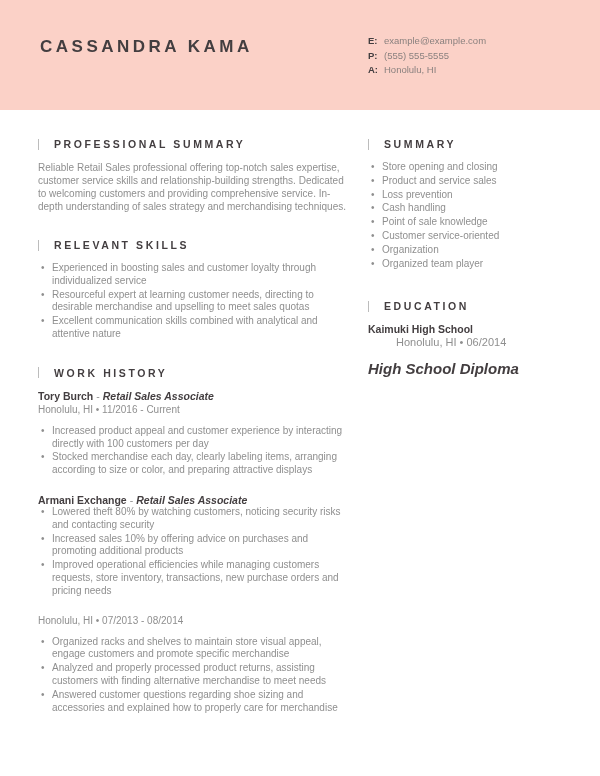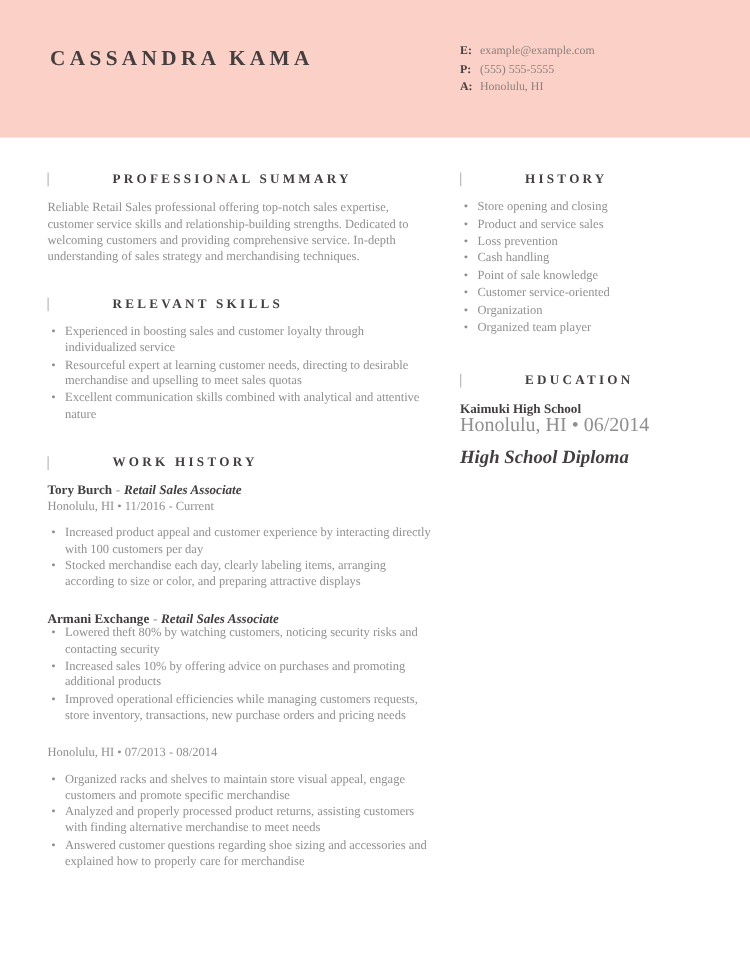--- a/index.html
+++ b/index.html
@@ -1,18 +1,18 @@
 <!DOCTYPE html>
 <html style="--header-bg: #fbd1c7; --heading-text: #433e40; --body-text: #8f8f8f; --muted-on-pink: #8a817f;"><head>
 <meta charset="utf-8">
 <style>
   html,body{margin:0;padding:0;background:#ffffff;}
   .page{
     width:600px;height:776px;position:relative;overflow:hidden;
-    background:#ffffff;font-family:Liberation Serif, serif;
+    background:#ffffff;font-family:Liberation Sans, sans-serif;
     -webkit-font-smoothing:antialiased;
   }
   
   .top-band{height:110px;background:var(--header-bg,#fbd1c7);position:relative;}
   .name{
     position:absolute;left:40px;top:37px;margin:0;
     font-size:17px;font-weight:700;letter-spacing:3.5px;
     color:var(--heading-text,#4a4446);
   }
   .contact{position:absolute;left:368px;top:34px;font-size:9.5px;line-height:14.5px;}
@@ -21,39 +21,38 @@
   .contact-value{color:var(--muted-on-pink,#8a817f);}
   
   .columns{display:flex;padding:28px 30px 0 38px;gap:22px;box-sizing:border-box;}
   .left-col{flex:0 0 308px;width:308px;}
   .right-col{flex:1;min-width:0;}
   .section{margin-bottom:26px;}
   .sec-title{
     display:flex;align-items:center;margin:0 0 11px 0;
     font-size:10.5px;font-weight:700;letter-spacing:2.6px;
     color:var(--heading-text,#3e3a3b);
-    gap:36px;
   }
   .sec-bar{display:inline-block;width:1px;height:11px;background:#bcbcbc;margin-right:15px;flex:0 0 1px;}
   .body-text{font-size:10px;line-height:13px;color:var(--body-text,#8f8f8f);margin:0;}
   ul.blist{list-style:none;margin:0;padding:0;}
   ul.blist li{
     position:relative;padding-left:14px;margin:0 0 1px 0;
     font-size:10px;line-height:12.8px;color:var(--body-text,#8f8f8f);
   }
   ul.blist li::before{content:"\2022";position:absolute;left:3px;top:0;color:var(--body-text,#8f8f8f);}
   
   .job{margin-bottom:17px;}
   .job-title{margin:0;font-size:10.5px;font-weight:700;color:var(--heading-text,#3e3a3b);}
   .job-title .sep{margin:0 3px;font-weight:400;color:var(--body-text,#8f8f8f);}
   .job-title em{font-style:italic;}
   .meta{font-size:10px;line-height:12px;color:var(--body-text,#8f8f8f);margin:2px 0 9px 0;}
   
   .school{font-size:10.5px;font-weight:700;color:var(--heading-text,#3e3a3b);line-height:13px;}
-  .edu-meta{font-size:16px;color:var(--body-text,#8f8f8f);line-height:13px;margin-bottom:11px;}
+  .edu-meta{font-size:11px;color:var(--body-text,#8f8f8f);line-height:13px;margin-bottom:11px;margin-left:28px;}
   .degree{font-size:15px;font-weight:700;font-style:italic;color:var(--heading-text,#3e3a3b);}
 </style>
 </head>
 <body>
 
 <div class="page">
 
   <header class="top-band">
     <h1 class="name">CASSANDRA KAMA</h1>
     <div class="contact">
@@ -133,21 +132,21 @@
           </ul>
         </div>
       </div>
     </section>
 
     <aside class="right-col">
 
       <div class="section" style="margin-bottom:30px;">
         <h2 class="sec-title">
           <span class="sec-bar"></span>
-          <span>HISTORY</span>
+          <span>SUMMARY</span>
         </h2>
         <ul class="blist">
           <li>Store opening and closing</li>
           <li>Product and service sales</li>
           <li>Loss prevention</li>
           <li>Cash handling</li>
           <li>Point of sale knowledge</li>
           <li>Customer service-oriented</li>
           <li>Organization</li>
           <li>Organized team player</li>

